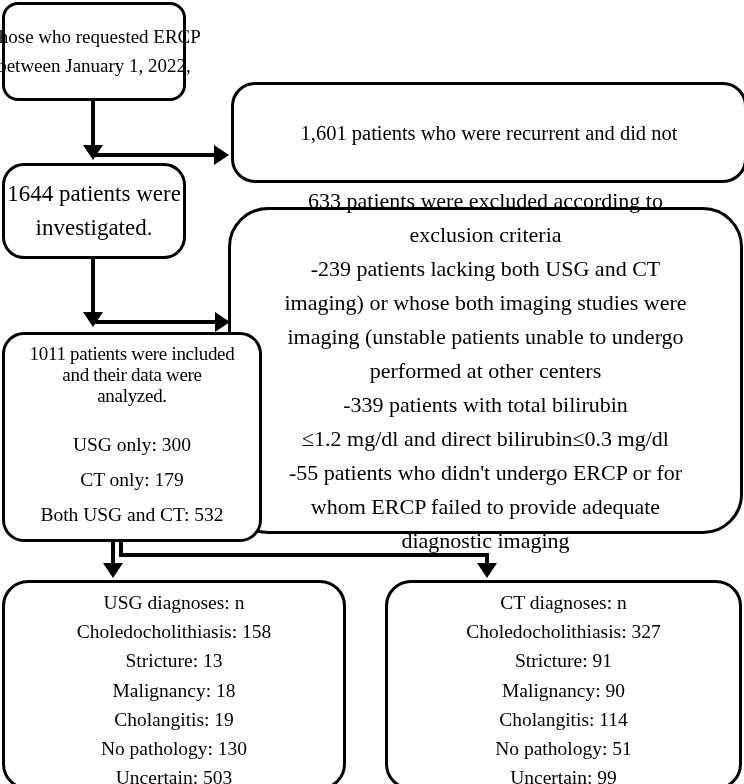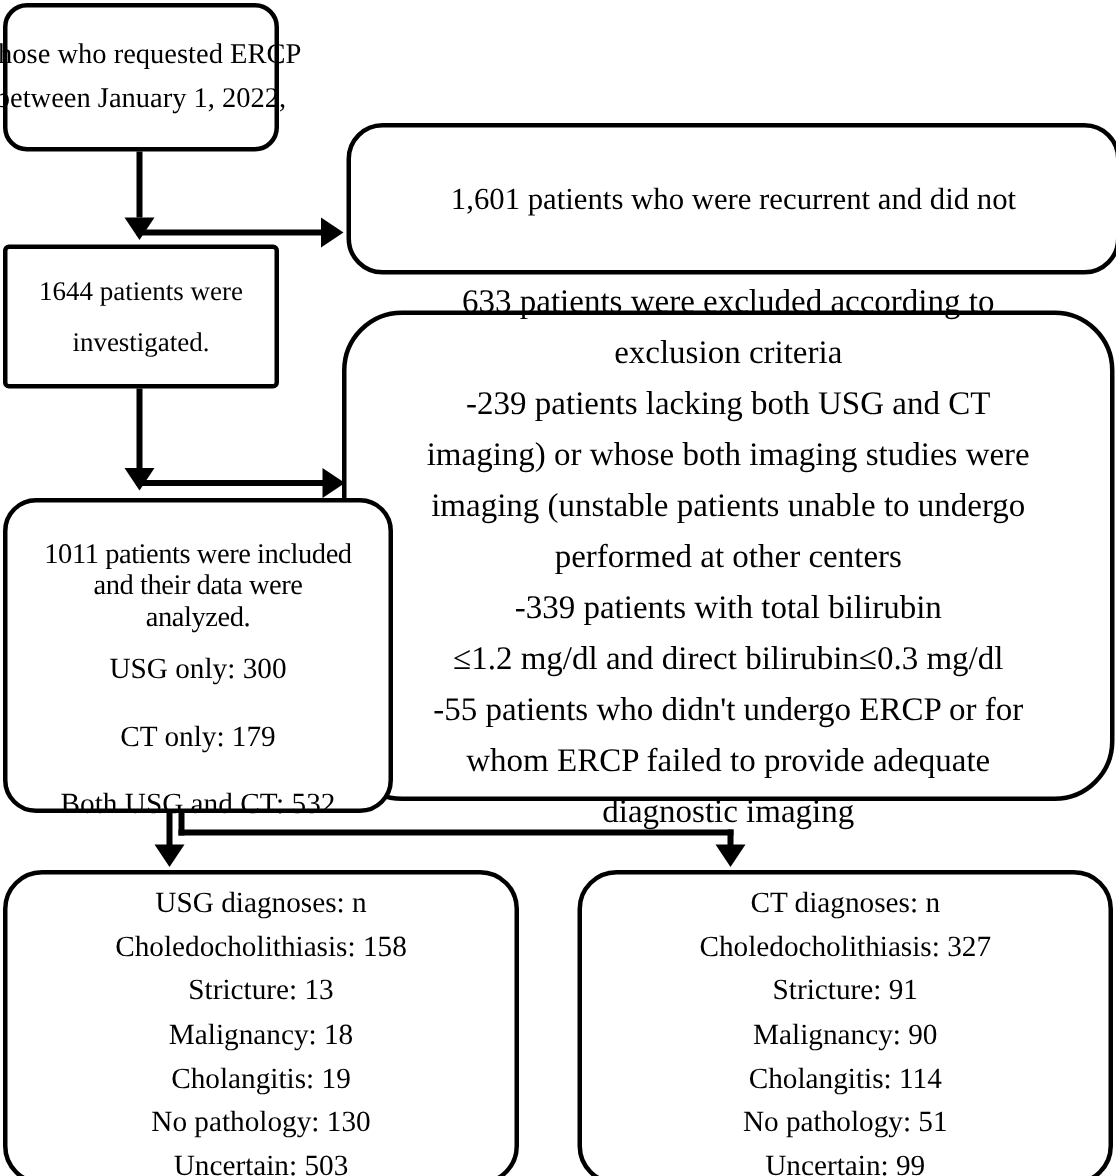--- a/index.html
+++ b/index.html
@@ -48,55 +48,55 @@
     left: 231px; top: 82px; width: 516px; height: 101px;
     border-radius: 24px;
     font-size: 20.5px;
     line-height: 34px;
     padding: 0 14px;
   }
 
   
   #box-investigated {
     left: 2px; top: 163px; width: 184px; height: 96px;
-    border-radius: 4px;
-    font-size: 18px;
+    border-radius: 22px;
+    font-size: 23px;
     line-height: 34px;
   }
 
   
   #box-exclusion {
     left: 228px; top: 207px; width: 515px; height: 327px;
     border-radius: 40px;
     font-size: 22px;
     line-height: 34px;
     padding: 0 16px;
   }
 
   
   #box-included {
     left: 2px; top: 332px; width: 260px; height: 210px;
     border-radius: 22px;
     font-size: 19.5px;
     line-height: 23px;
     justify-content: flex-start;
-    padding-top: 24px;
+    padding-top: 8px;
   }
   #box-included .headline {
     font-size: 19px;
     line-height: 21px;
     letter-spacing: -0.3px;
     margin: 0 -6px;
   }
   #box-included .modality {
     font-size: 19.5px;
     line-height: 23px;
   }
-  #box-included .sp-top { margin-top: 13px; }
-  #box-included .sp { margin-top: 22px; text-align: center; }
+  #box-included .sp-top { margin-top: 27px; }
+  #box-included .sp { margin-top: 12px; text-align: center; }
 
   
   #box-usg {
     left: 2px; top: 580px; width: 344px; height: 210px;
     border-radius: 26px;
     font-size: 19.5px;
     line-height: 29.2px;
     justify-content: flex-start;
     padding-top: 5px;
   }

